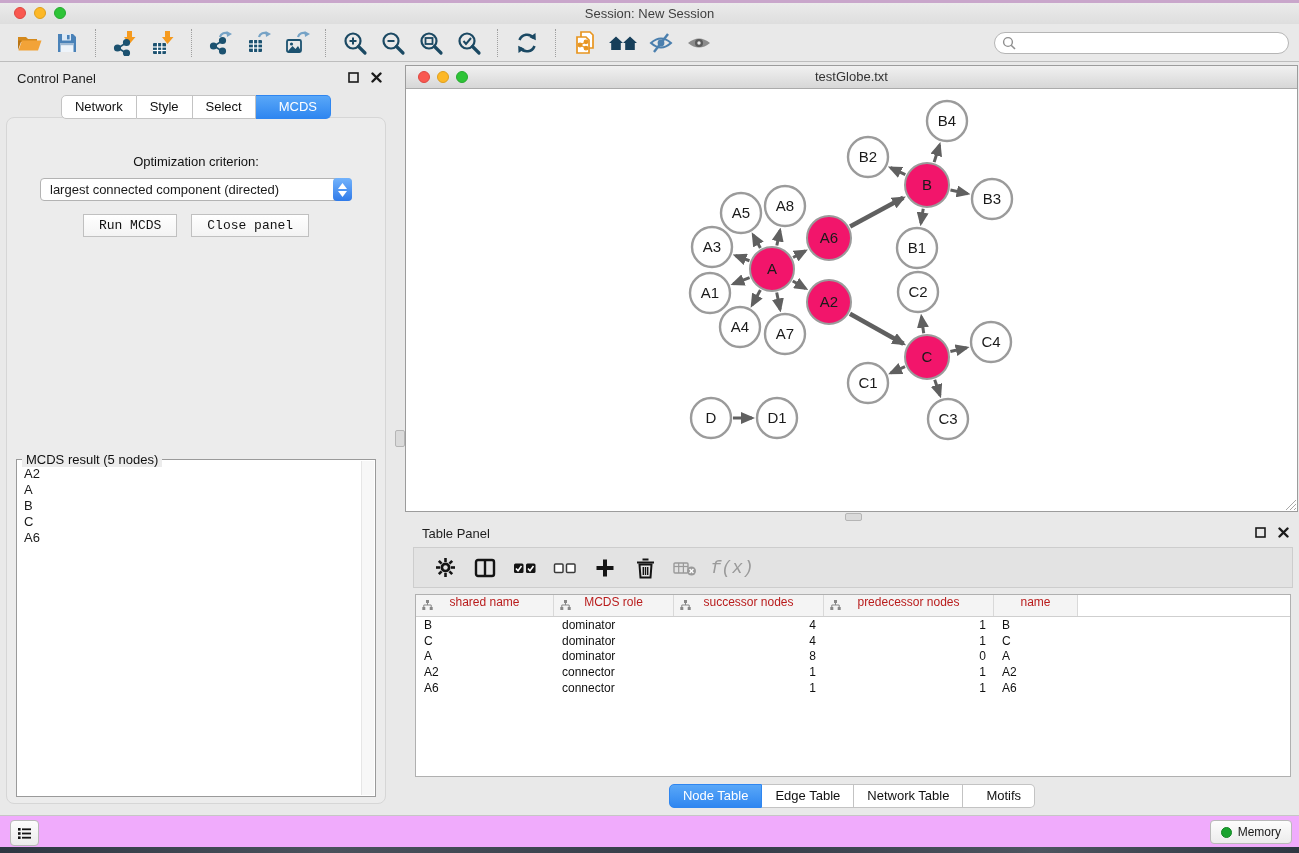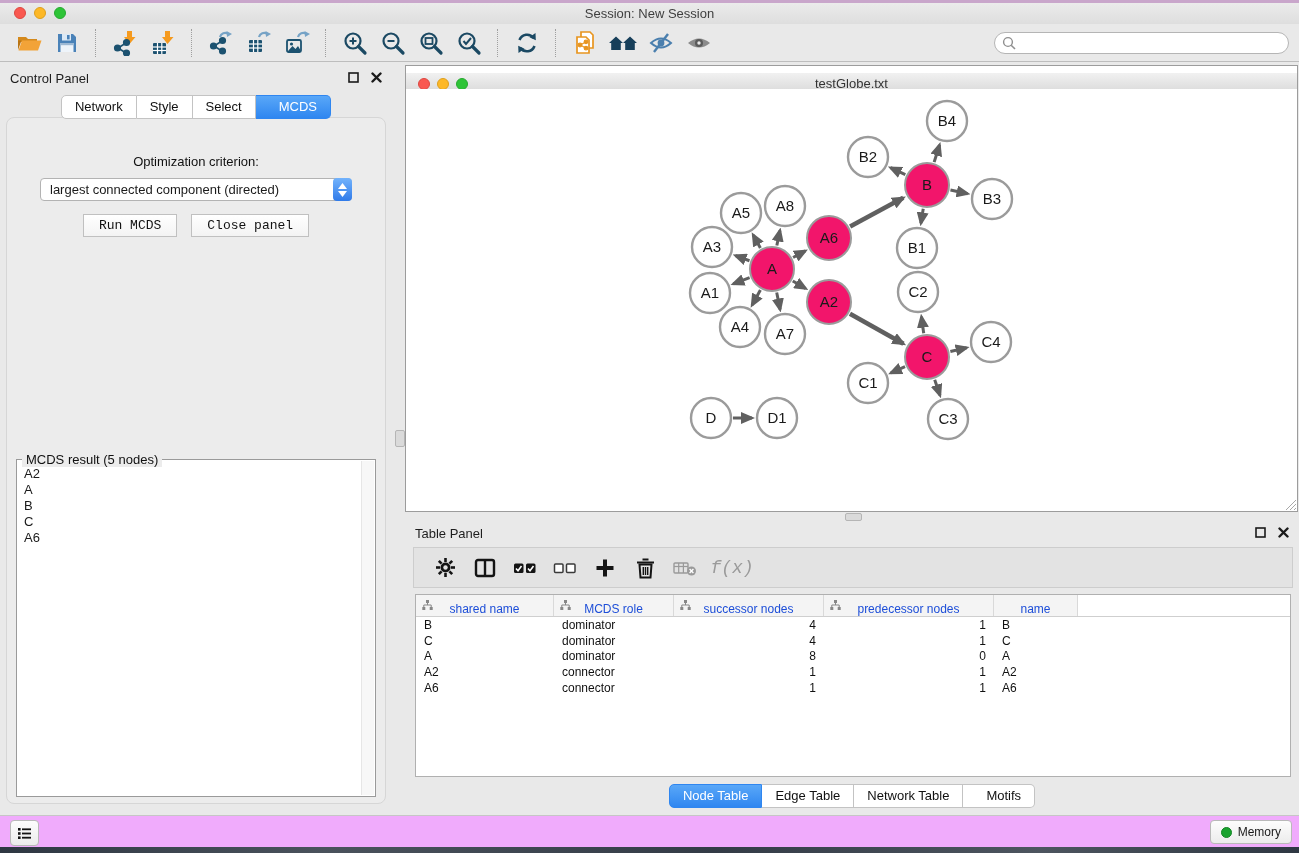--- a/index.html
+++ b/index.html
@@ -27,21 +27,21 @@
   .search-glass{position:absolute;left:8px;top:4px;}
   
   .seg-tabs{display:flex;justify-content:center;}
   .seg-tab{font-size:13px;padding:3px 13px;background:#fff;border:1px solid #c3c3c3;border-left:none;
     color:#111;line-height:16px;cursor:default;}
   .seg-tab:first-child{border-left:1px solid #c3c3c3;border-radius:5px 0 0 5px;}
   .seg-tab:last-child{border-radius:0 5px 5px 0;padding-left:23px;}
   .seg-tab.active{background:linear-gradient(#59a7f8,#2f86f0);border-color:#2f86f0;color:#fff;}
   
   .control-panel{position:absolute;left:0;top:65px;width:392px;height:747px;}
-  .panel-header{position:relative;height:28px;}
+  .panel-header{position:relative;height:28px;margin-left:7px;}
   .panel-title{position:absolute;left:10px;top:6px;font-size:13px;color:#1e1e1e;}
   .panel-header-icons{position:absolute;right:10px;top:7px;display:flex;gap:12px;align-items:center;}
   .cp-tabs{position:absolute;top:30px;width:100%;z-index:2;}
   .tab-content{position:absolute;left:6px;right:6px;top:52px;bottom:8px;background:#ececec;
     border:1px solid #d6d6d6;border-radius:8px;}
   .opt-label{text-align:center;margin-top:36px;font-size:13px;color:#111;}
   .select-box{margin:9px auto 0;width:312px;height:23px;background:#fff;border:1px solid #b3b3b3;
     border-radius:4px;position:relative;font-size:13px;line-height:22px;padding-left:9px;box-sizing:border-box;}
   .stepper{position:absolute;right:-1px;top:-1px;width:19px;height:23px;border-radius:4px;
     background:linear-gradient(#72b3fc,#2f7ae9);display:flex;flex-direction:column;align-items:center;justify-content:center;gap:2px;}
@@ -52,36 +52,36 @@
   .groupbox-legend{position:absolute;top:-8px;left:5px;background:#ececec;padding:0 4px;font-size:13px;color:#111;}
   .result-list{position:absolute;inset:1px;padding:5px 0 0 6px;font-size:13px;line-height:16px;overflow:hidden;}
   .result-item{height:16px;}
   .list-scroll-track{position:absolute;top:1px;right:1px;bottom:1px;width:12px;background:#f7f7f7;border-left:1px solid #e6e6e6;}
   
   .vgrip{position:absolute;left:395px;top:430px;width:8px;height:15px;background:#dadada;border:1px solid #b5b5b5;border-radius:2px;}
   .hgrip{position:absolute;left:845px;top:513px;width:15px;height:6px;background:#dadada;border:1px solid #b5b5b5;border-radius:2px;}
   
   .net-window{position:absolute;left:405px;top:65px;width:893px;height:447px;background:#fff;
     border:1px solid #9c9c9c;box-sizing:border-box;}
-  .net-titlebar{position:relative;height:22px;background:linear-gradient(#f1f1f1,#d7d7d7);border-bottom:1px solid #ababab;margin-top:7px;}
+  .net-titlebar{position:relative;height:22px;background:linear-gradient(#f1f1f1,#d7d7d7);border-bottom:1px solid #ababab;}
   .net-title{position:absolute;width:100%;text-align:center;top:3px;font-size:13px;color:#333;}
   .net-traffic{position:absolute;top:5px;left:12px;display:flex;gap:7px;}
   .net-canvas{position:absolute;top:23px;left:0;right:0;bottom:0;background:#fff;}
   .resize-grip{position:absolute;right:1px;bottom:1px;}
   
   .table-panel{position:absolute;left:405px;top:520px;width:894px;height:295px;}
   .tp-toolbar{position:absolute;top:27px;left:8px;right:6px;height:41px;background:#e3e3e3;
     border:1px solid #cdcdcd;box-sizing:border-box;display:flex;align-items:center;gap:14px;padding-left:18px;}
   .tp-tool{width:26px;height:26px;display:flex;align-items:center;justify-content:center;flex:0 0 auto;}
   .fx{font-family:Liberation Mono, monospace;font-style:italic;font-size:18px;color:#9a9a9a;}
   .tp-table{position:absolute;top:74px;left:10px;right:8px;bottom:38px;background:#fff;
     border:1px solid #b0b0b0;overflow:hidden;}
   .tp-head{display:flex;height:21px;border-bottom:1px solid #cfcfcf;}
-  .th{box-sizing:border-box;border-right:1px solid #d9d9d9;background:#f4f4f4;font-size:12px;color:#1d4ed8;
-    display:flex;align-items:flex-end;justify-content:center;position:relative;flex:0 0 auto;}
+  .th{box-sizing:border-box;border-right:1px solid #d9d9d9;background:#f4f4f4;font-size:12px;color:#b91c1c;
+    display:flex;align-items:flex-start;justify-content:center;position:relative;flex:0 0 auto;}
   .th .tree-icon{position:absolute;left:6px;top:5px;}
   .tr{display:flex;height:15.7px;align-items:center;}
   .td{box-sizing:border-box;font-size:12px;color:#111;padding:0 8px;flex:0 0 auto;white-space:nowrap;}
   .tp-tabs{position:absolute;bottom:7px;width:100%;}
   
   .status-bar{position:absolute;top:815px;left:0;width:100%;height:32px;background:#f0abfc;border-top:1px solid #c6c6c6;}
   .list-btn{position:absolute;left:10px;top:4px;width:27px;height:24px;background:linear-gradient(#fdfdfd,#ececec);
     border:1px solid #b9b9b9;border-radius:4px;display:flex;align-items:center;justify-content:center;}
   .memory-btn{position:absolute;right:7px;top:4px;height:24px;background:linear-gradient(#fdfdfd,#ececec);
     border:1px solid #b9b9b9;border-radius:4px;display:flex;align-items:center;gap:6px;padding:0 10px;font-size:12px;box-sizing:border-box;}

